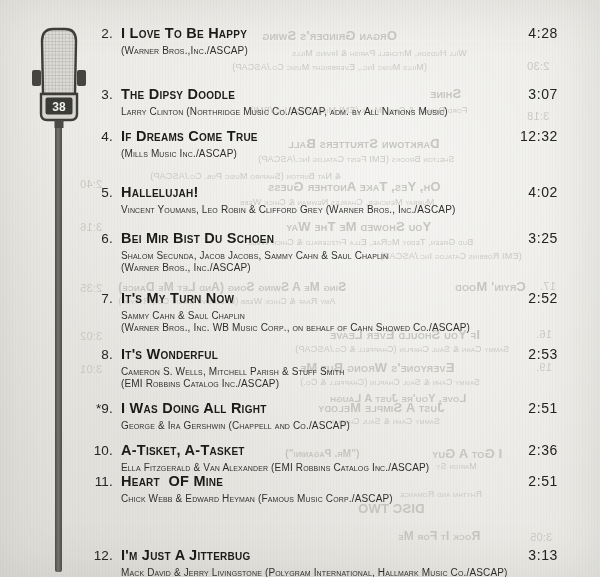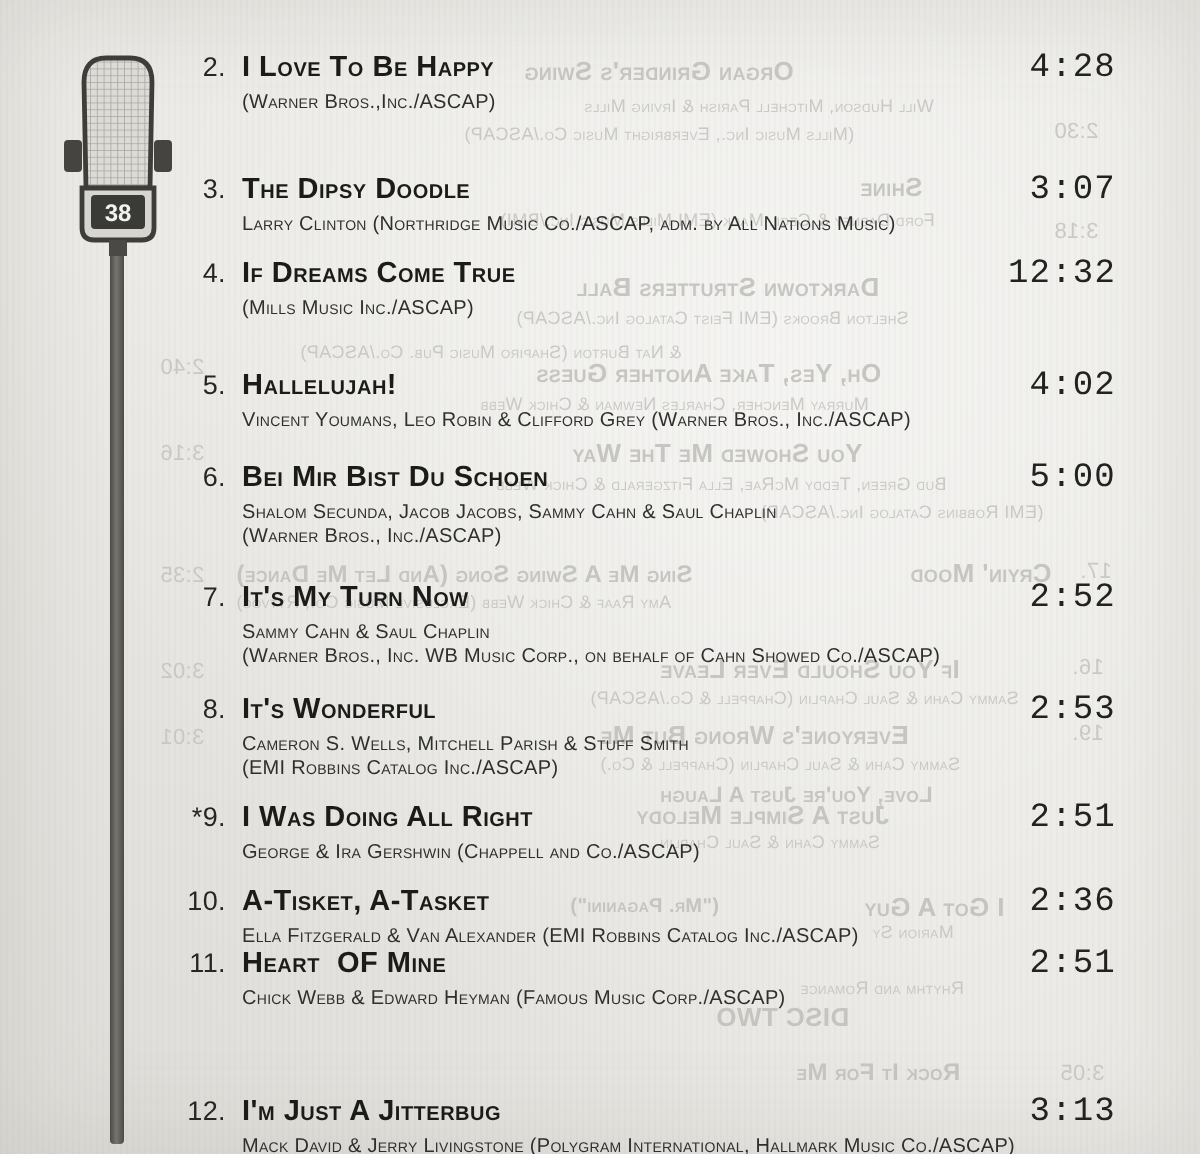--- a/index.html
+++ b/index.html
@@ -52,21 +52,21 @@
   .trackline{display:flex;align-items:baseline;line-height:15px;}
   .num{
     width:25px;margin-right:8px;text-align:right;flex:none;
     font-size:13.5px;color:#262625;letter-spacing:.2px;
   }
   .title{
     flex:1;font-weight:bold;font-variant:small-caps;font-size:14.5px;
     color:#1b1b1a;letter-spacing:.25px;white-space:pre-wrap;
   }
   .time{
-    flex:none;margin-left:18px;font-size:17px;color:#222221;letter-spacing:.6px;font-family:Liberation Mono, monospace;
+    flex:none;margin-left:18px;font-size:14px;color:#222221;letter-spacing:.6px;
   }
   .credits{margin:4px 0 0 33px;}
   .credit-line{
     font-variant:small-caps;font-size:10px;line-height:12.3px;
     color:#2f2f2e;letter-spacing:.15px;white-space:nowrap;
   }
 </style>
 </head>
 <body>
 
@@ -179,21 +179,21 @@
       </div>
       <div class="credits">
           <div class="credit-line">Vincent Youmans, Leo Robin &amp; Clifford Grey (Warner Bros., Inc./ASCAP)</div>
         </div>
     </div>
 
     <div class="track">
       <div class="trackline">
         <span class="num">6.</span>
         <span class="title">Bei Mir Bist Du Schoen</span>
-        <span class="time">5:00</span>
+        <span class="time">3:25</span>
       </div>
       <div class="credits">
           <div class="credit-line">Shalom Secunda, Jacob Jacobs, Sammy Cahn &amp; Saul Chaplin</div>
           <div class="credit-line">(Warner Bros., Inc./ASCAP)</div>
         </div>
     </div>
 
     <div class="track">
       <div class="trackline">
         <span class="num">7.</span>

